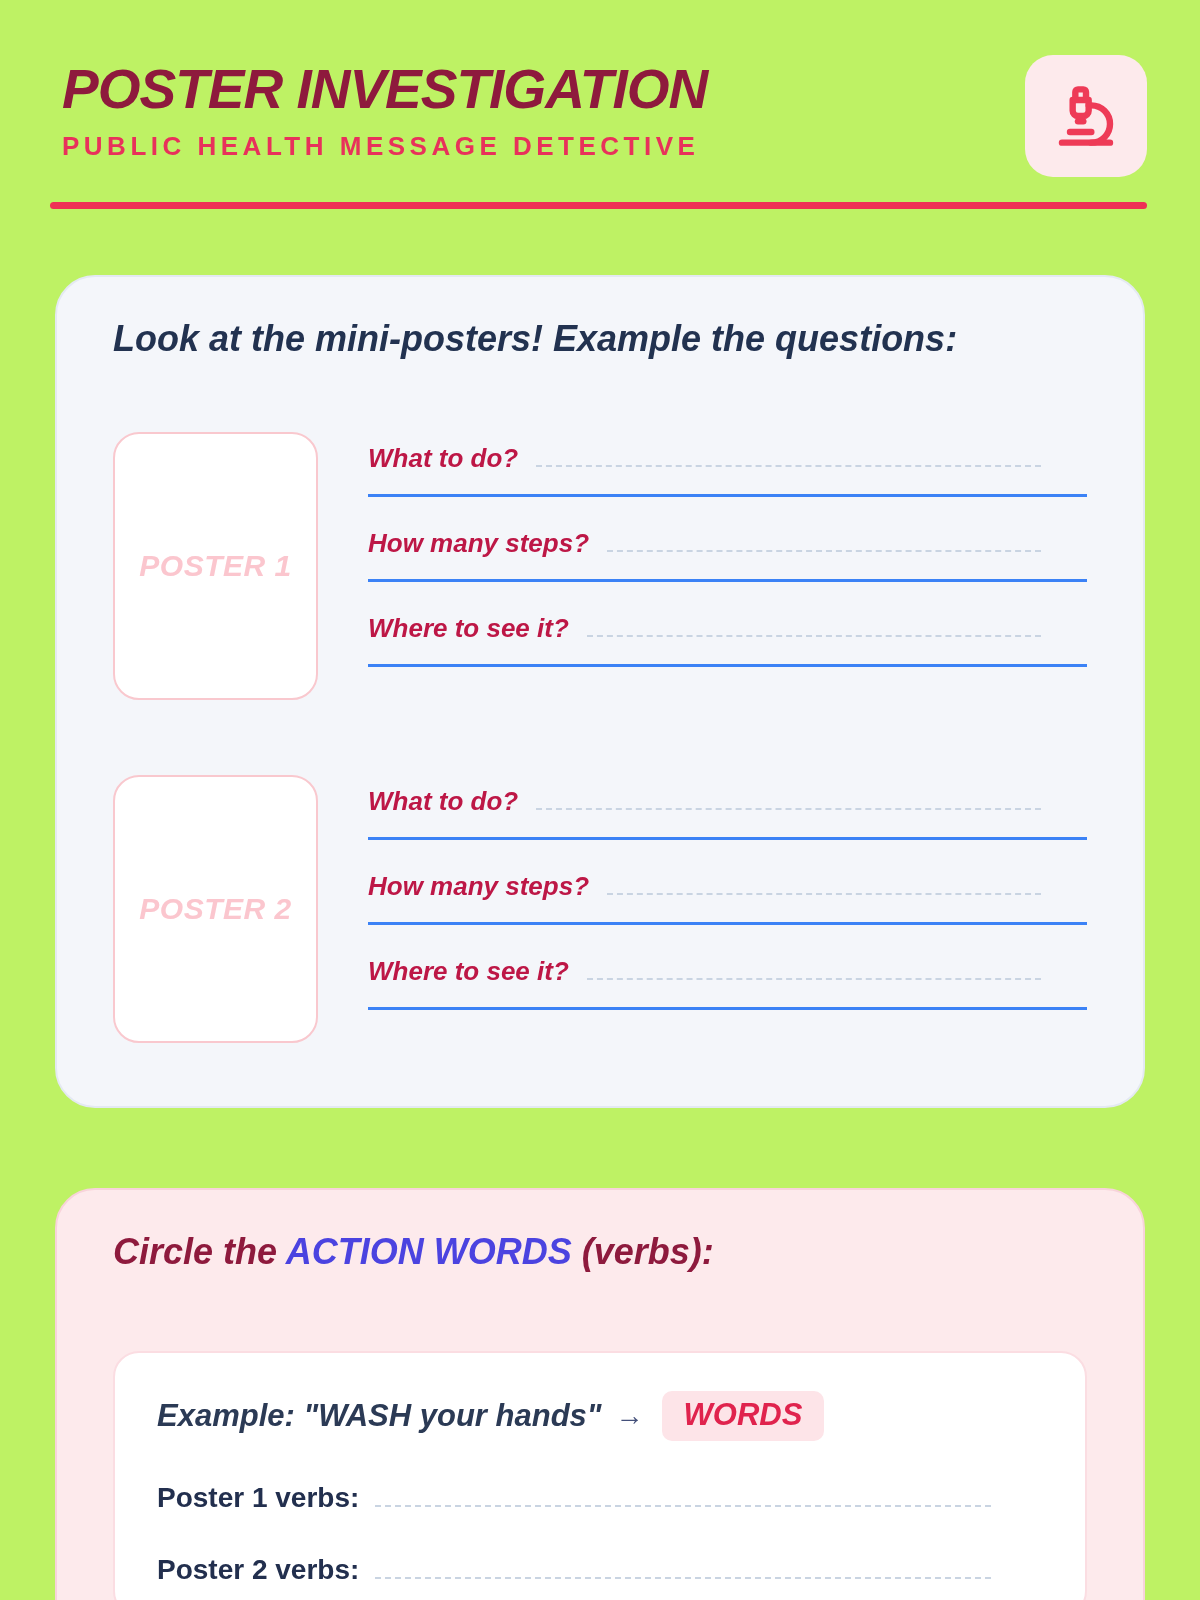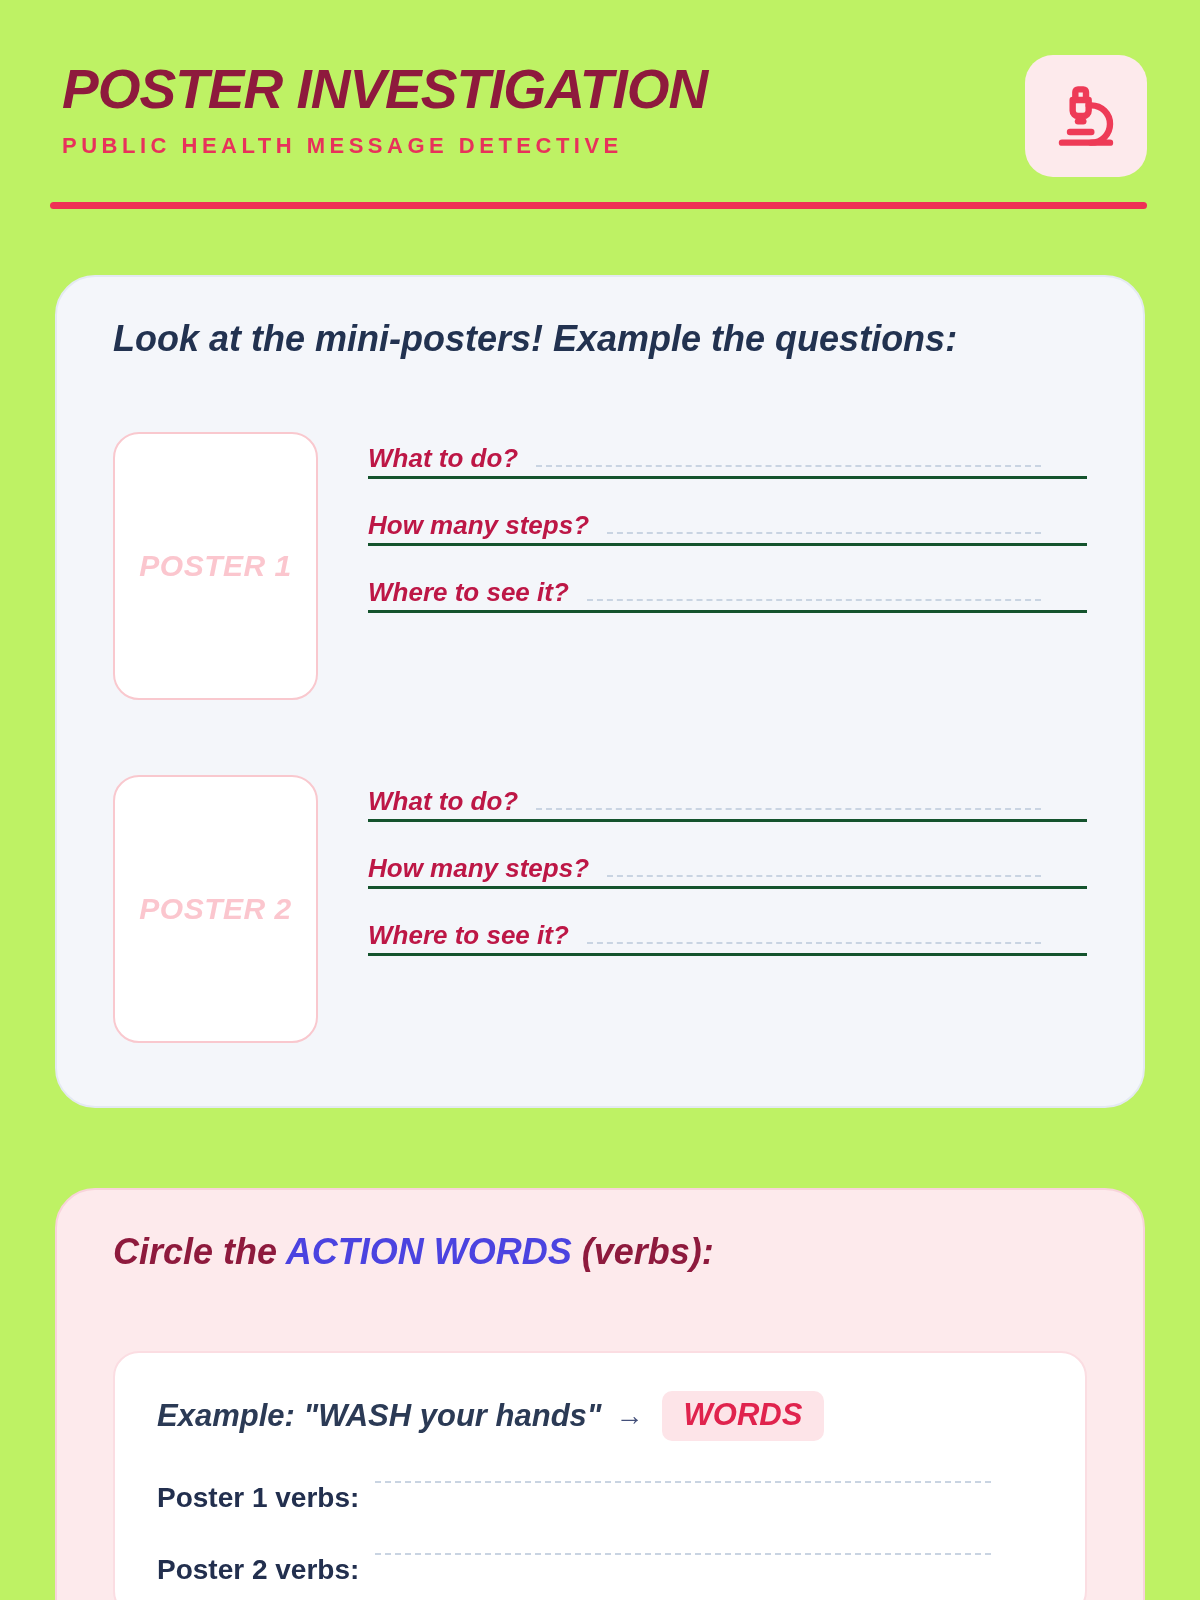--- a/index.html
+++ b/index.html
@@ -18,21 +18,21 @@
   .title {
     font-size: 55px;
     line-height: 1.0;
     font-weight: bold;
     font-style: italic;
     letter-spacing: -1px;
     color: #8e1a3d;
   }
   .subtitle {
     margin-top: 16px;
-    font-size: 22px;
+    font-size: 26px;
     line-height: 26px;
     font-weight: bold;
     letter-spacing: 4.5px;
     color: #e8315b;
   }
   .icon-badge {
     position: absolute;
     top: 55px;
     right: 53px;
     width: 122px;
@@ -84,21 +84,22 @@
     font-size: 30px;
     font-weight: bold;
     font-style: italic;
     color: #fbc6ce;
     letter-spacing: 0.5px;
   }
   .qa-col { flex: 1; margin-left: 50px; padding-top: 8px; }
   .qa-row {
     display: flex;
     align-items: flex-end;
-    border-bottom: 3px solid #14532d;
+    padding-bottom: 18px;
+    border-bottom: 3px solid #3b82f6;
     margin-bottom: 28px;
   }
   .qa-row:last-child { margin-bottom: 0; align-items: flex-end; }
   .qa-label {
     font-size: 26px;
     line-height: 36px;
     font-weight: bold;
     font-style: italic;
     color: #bd1746;
     white-space: nowrap;
@@ -148,21 +149,21 @@
   }
   .example-chip {
     background: #fde4e8;
     color: #e0234d;
     font-size: 31px;
     font-weight: bold;
     font-style: italic;
     padding: 6px 22px 8px 22px;
     border-radius: 10px;
   }
-  .verb-field { display: flex; align-items: flex-start; margin-top: 40px; }
+  .verb-field { display: flex; align-items: flex-end; margin-top: 40px; }
   .verb-field.second { margin-top: 38px; }
   .verb-label {
     font-size: 28px;
     line-height: 34px;
     font-weight: bold;
     color: #222f4e;
     white-space: nowrap;
   }
   .verb-dash {
     flex: 1;

